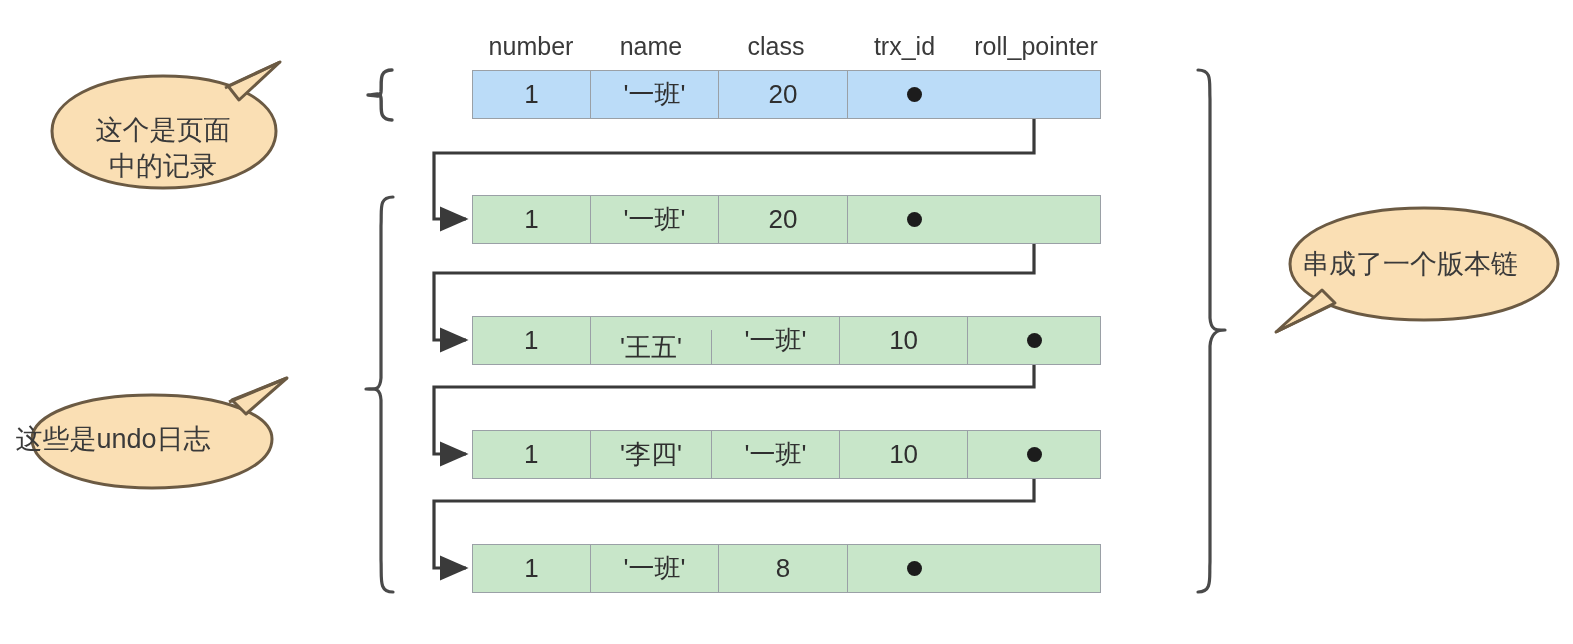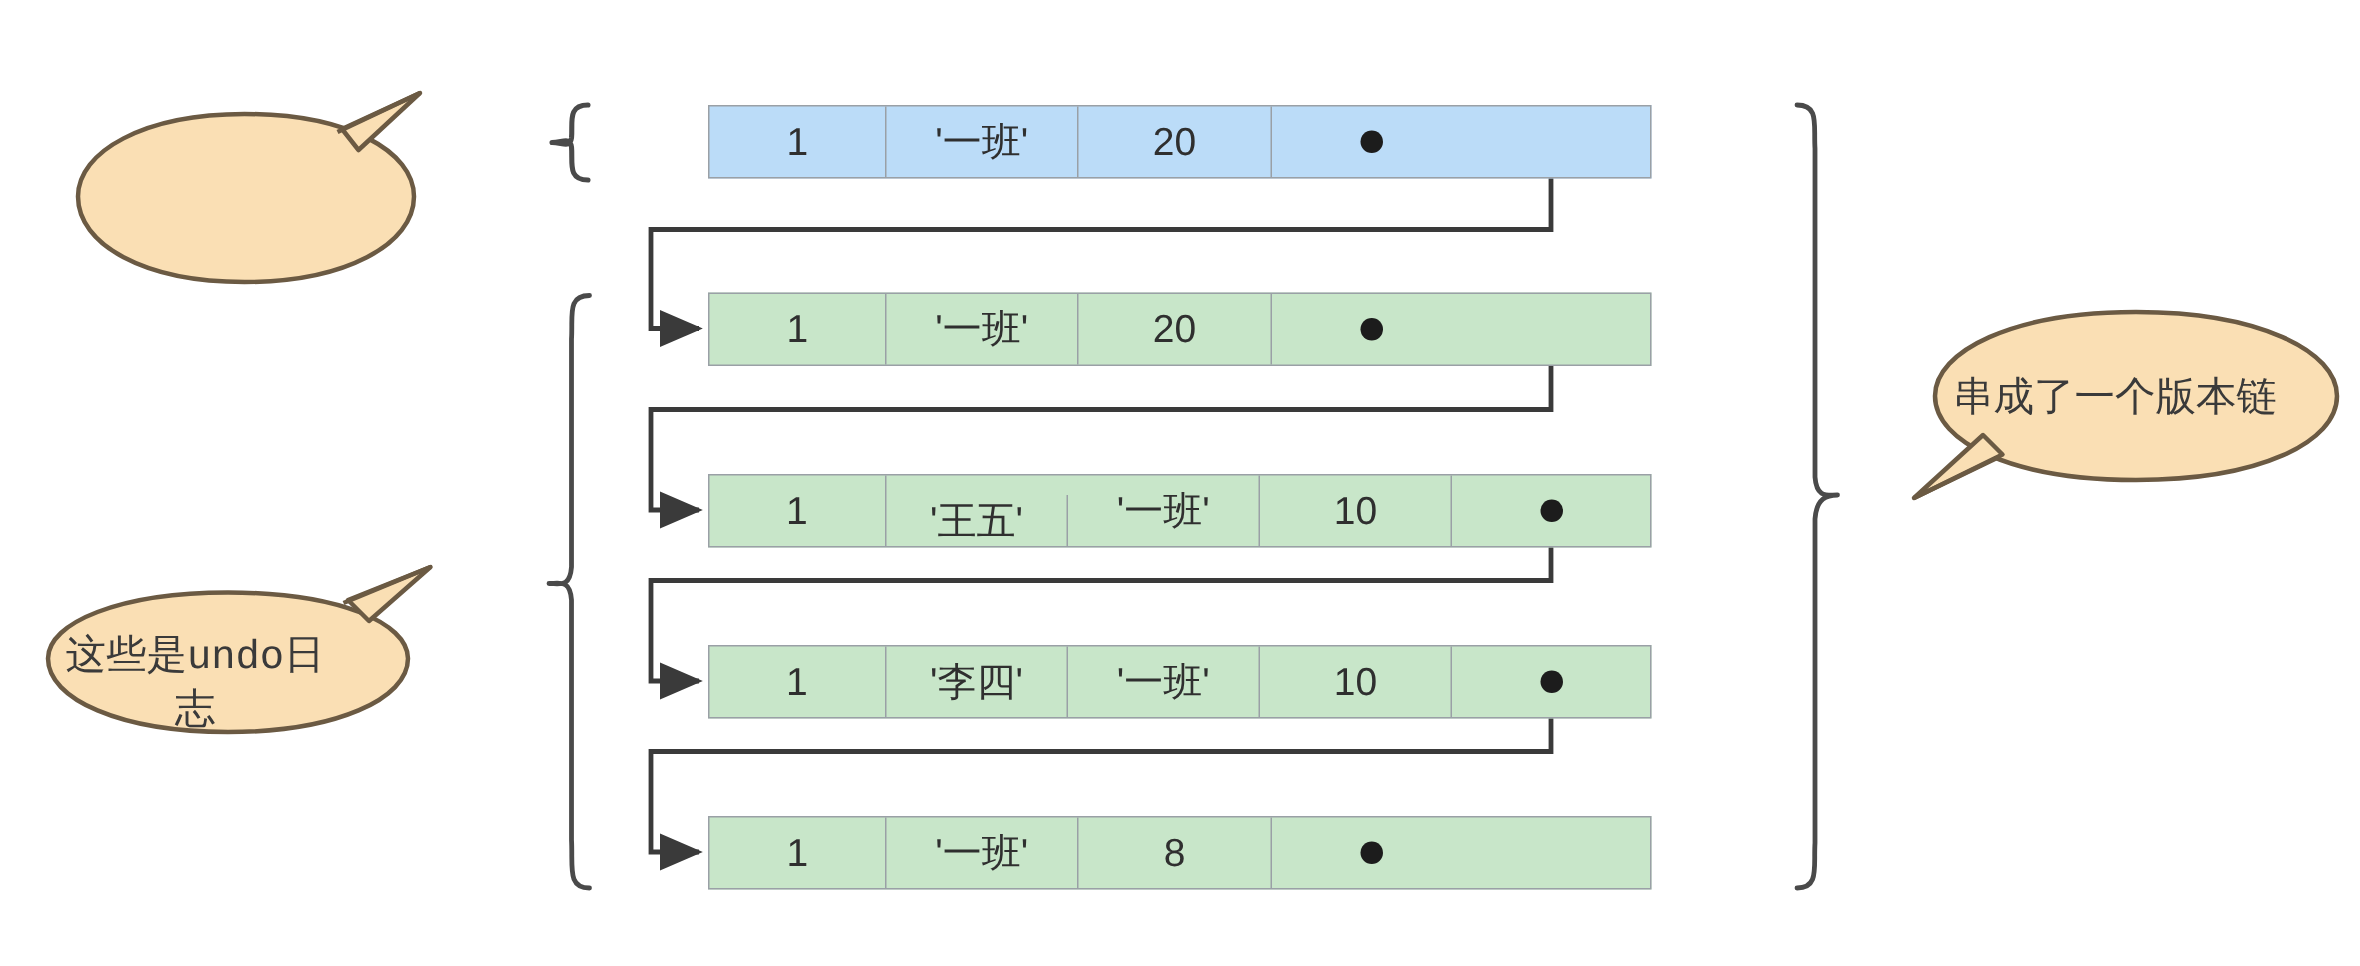--- a/index.html
+++ b/index.html
@@ -153,20 +153,27 @@
       <path d="M 1424,208
                C 1506,208 1558,234 1558,264
                C 1558,295 1506,320 1424,320
                C 1342,320 1290,295 1290,264
                C 1290,234 1342,208 1424,208 Z" fill="#fadfb4" stroke="#6b5a43" stroke-width="3"></path>
       <path d="M 1335,303 L 1276,332 L 1322,290 Z" fill="#fadfb4" stroke="#6b5a43" stroke-width="3" stroke-linejoin="round"></path>
       <path d="M 1332,305 L 1276,332" fill="none" stroke="#6b5a43" stroke-width="3"></path>
     </g>
   </svg>
 
+  <div class="col-headers">
+    <span class="col-header" style="left:0px; width:118px;">number</span>
+    <span class="col-header" style="left:118px; width:122px;">name</span>
+    <span class="col-header" style="left:240px; width:128px;">class</span>
+    <span class="col-header" style="left:368px; width:129px;">trx_id</span>
+    <span class="col-header" style="left:494px; width:140px;">roll_pointer</span>
+  </div>
 
   <div class="rec-row blue" style="left:472px; top:70px; width:629px;">
     <div class="cell" style="width:118px;">1</div>
     <div class="cell" style="width:128px;">'一班'</div>
     <div class="cell" style="width:129px;">20</div>
     <div class="cell last" style="width:132px;">
       <span class="ptr-dot"></span>
     </div>
   </div>
 
@@ -201,18 +208,20 @@
 
   <div class="rec-row green" style="left:472px; top:544px; width:629px;">
     <div class="cell" style="width:118px;">1</div>
     <div class="cell" style="width:128px;">'一班'</div>
     <div class="cell" style="width:129px;">8</div>
     <div class="cell last" style="width:132px;">
       <span class="ptr-dot"></span>
     </div>
   </div>
 
-
-  <div class="bubble-text" style="left:32px; top:421px; width:196px;font-family:Liberation Mono, monospace;">这些是undo日志</div>
+  <div class="bubble-text" style="left:52px; top:112px; width:222px;">这个是页面
+中的记录</div>
+
+  <div class="bubble-text" style="left:15px; top:421px; width:196px;">这些是undo日志</div>
 
   <div class="bubble-text" style="left:1290px; top:246px; width:240px;">串成了一个版本链</div>
 
 </div>
 
 </body></html>

